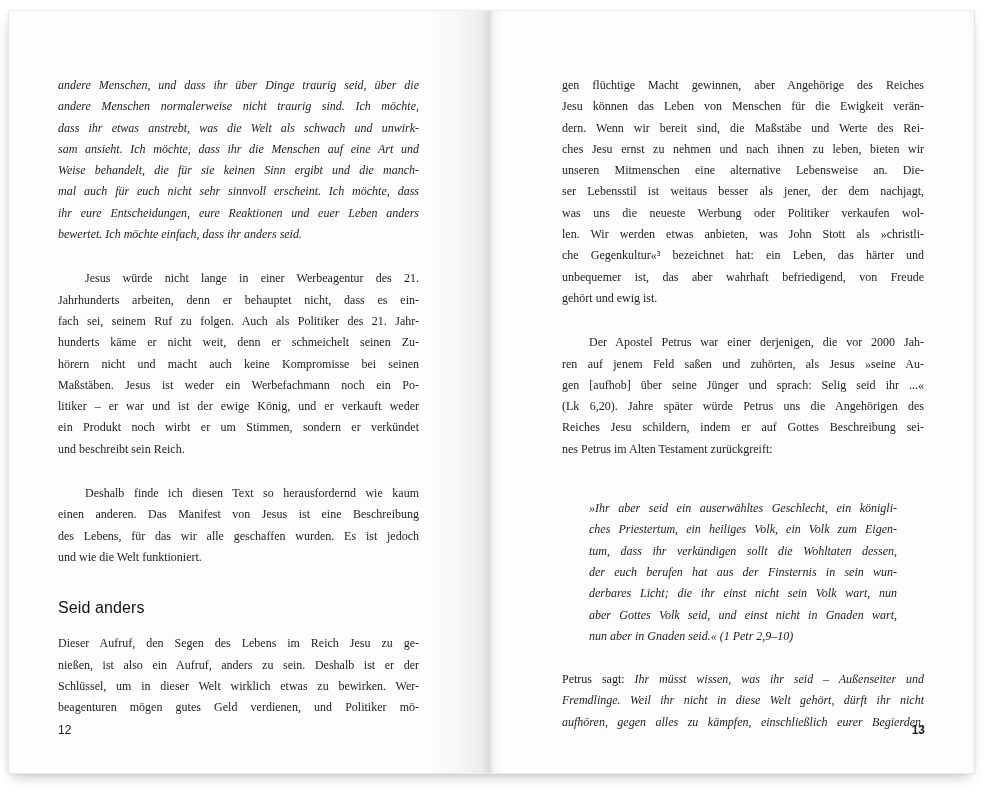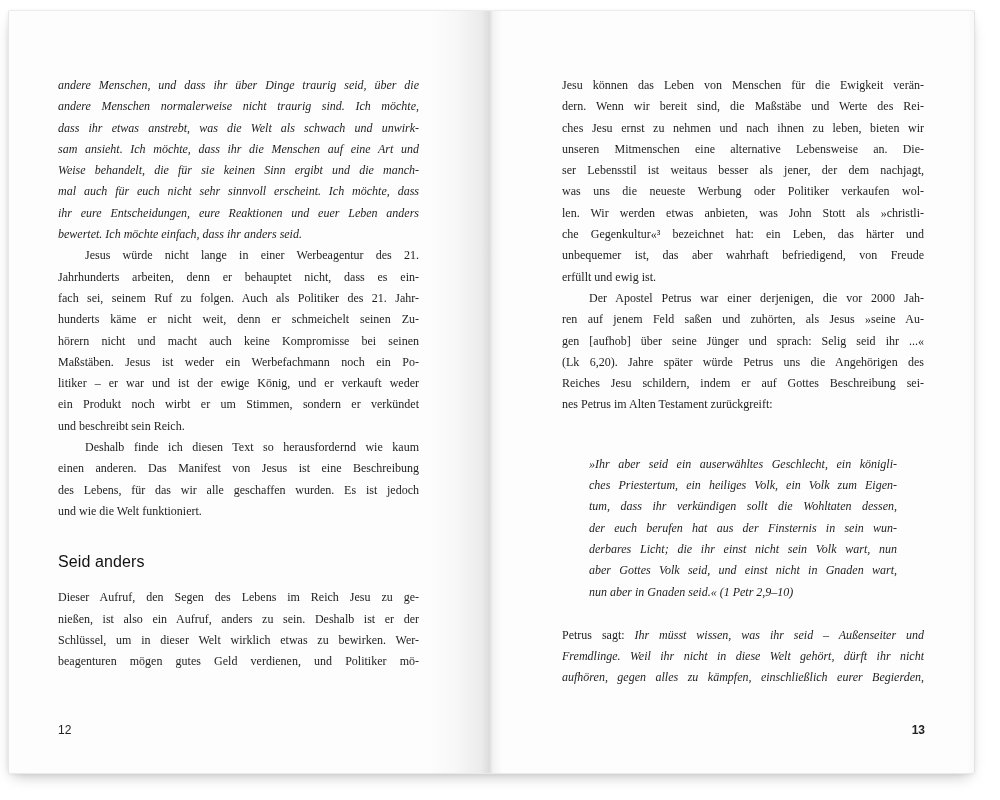--- a/index.html
+++ b/index.html
@@ -71,21 +71,21 @@
   .line {
     font-size: 12px;
     line-height: 21.3px;
     height: 21.3px;
     overflow: hidden;
     text-align: justify;
     text-align-last: justify;
     white-space: normal;
   }
   .line.last { text-align-last: left; }
-  .line.ind  { text-indent: 27px; }
+  .line.ind  { text-indent: 27px; margin-top: 23px; }
   .it { font-style: italic; }
   .quote {
     margin: 38px 27px 22px 27px;
     font-style: italic;
   }
   .heading {
     font-family: "Liberation Sans", sans-serif;
     font-weight: 400;
     font-size: 16px;
     line-height: 22px;
@@ -145,30 +145,31 @@
             <div class="line"><span>Schlüssel, um in dieser Welt wirklich etwas zu bewirken. Wer-</span></div>
             <div class="line"><span>beagenturen mögen gutes Geld verdienen, und Politiker mö-</span></div>
           </div>
         </div>
       <div class="page-number page-number-left">12</div>
     </div>
 
     <div class="page page-right">
       <div class="text-col text-col-right" id="col-right">
           <div class="block">
+            <div class="line"><span>gen flüchtige Macht gewinnen, aber Angehörige des Reiches</span></div>
             <div class="line"><span>Jesu können das Leben von Menschen für die Ewigkeit verän-</span></div>
             <div class="line"><span>dern. Wenn wir bereit sind, die Maßstäbe und Werte des Rei-</span></div>
             <div class="line"><span>ches Jesu ernst zu nehmen und nach ihnen zu leben, bieten wir</span></div>
             <div class="line"><span>unseren Mitmenschen eine alternative Lebensweise an. Die-</span></div>
             <div class="line"><span>ser Lebensstil ist weitaus besser als jener, der dem nachjagt,</span></div>
             <div class="line"><span>was uns die neueste Werbung oder Politiker verkaufen wol-</span></div>
             <div class="line"><span>len. Wir werden etwas anbieten, was John Stott als »christli-</span></div>
             <div class="line"><span>che Gegenkultur«³ bezeichnet hat: ein Leben, das härter und</span></div>
             <div class="line"><span>unbequemer ist, das aber wahrhaft befriedigend, von Freude</span></div>
-            <div class="line last"><span>erfüllt und ewig ist.</span></div>
+            <div class="line last"><span>gehört und ewig ist.</span></div>
           </div>
           <div class="block">
             <div class="line ind"><span>Der Apostel Petrus war einer derjenigen, die vor 2000 Jah-</span></div>
             <div class="line"><span>ren auf jenem Feld saßen und zuhörten, als Jesus »seine Au-</span></div>
             <div class="line"><span>gen [aufhob] über seine Jünger und sprach: Selig seid ihr ...«</span></div>
             <div class="line"><span>(Lk 6,20). Jahre später würde Petrus uns die Angehörigen des</span></div>
             <div class="line"><span>Reiches Jesu schildern, indem er auf Gottes Beschreibung sei-</span></div>
             <div class="line last"><span>nes Petrus im Alten Testament zurückgreift:</span></div>
           </div>
           <div class="block quote">

